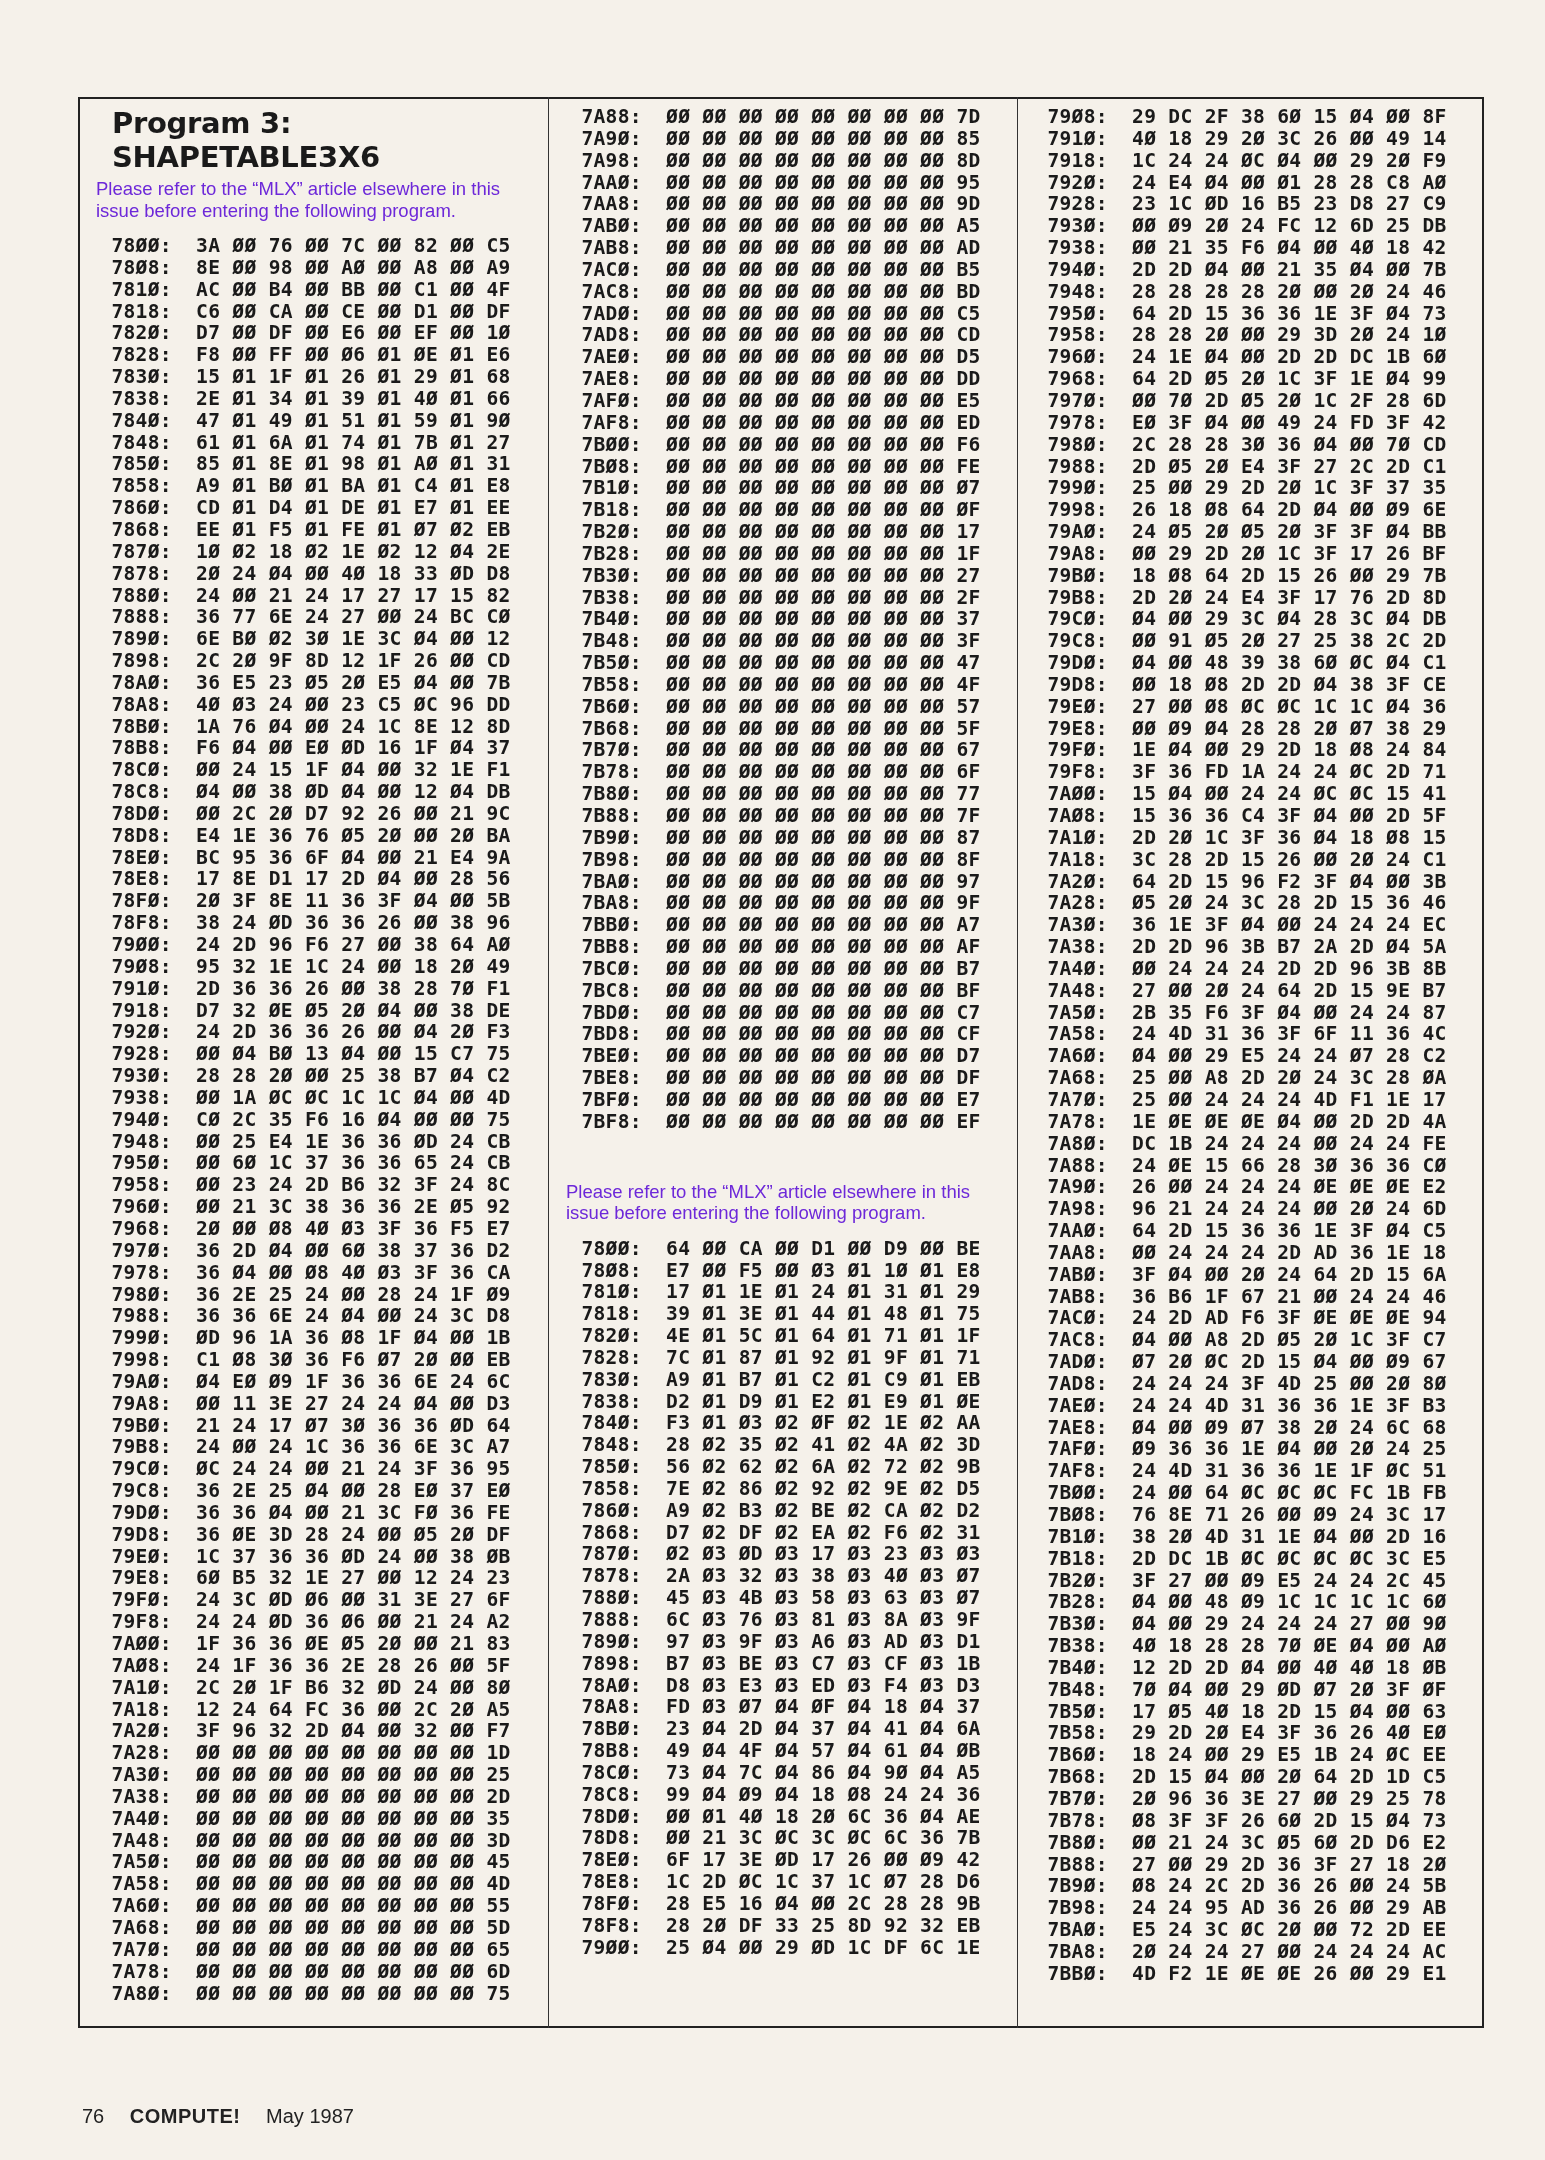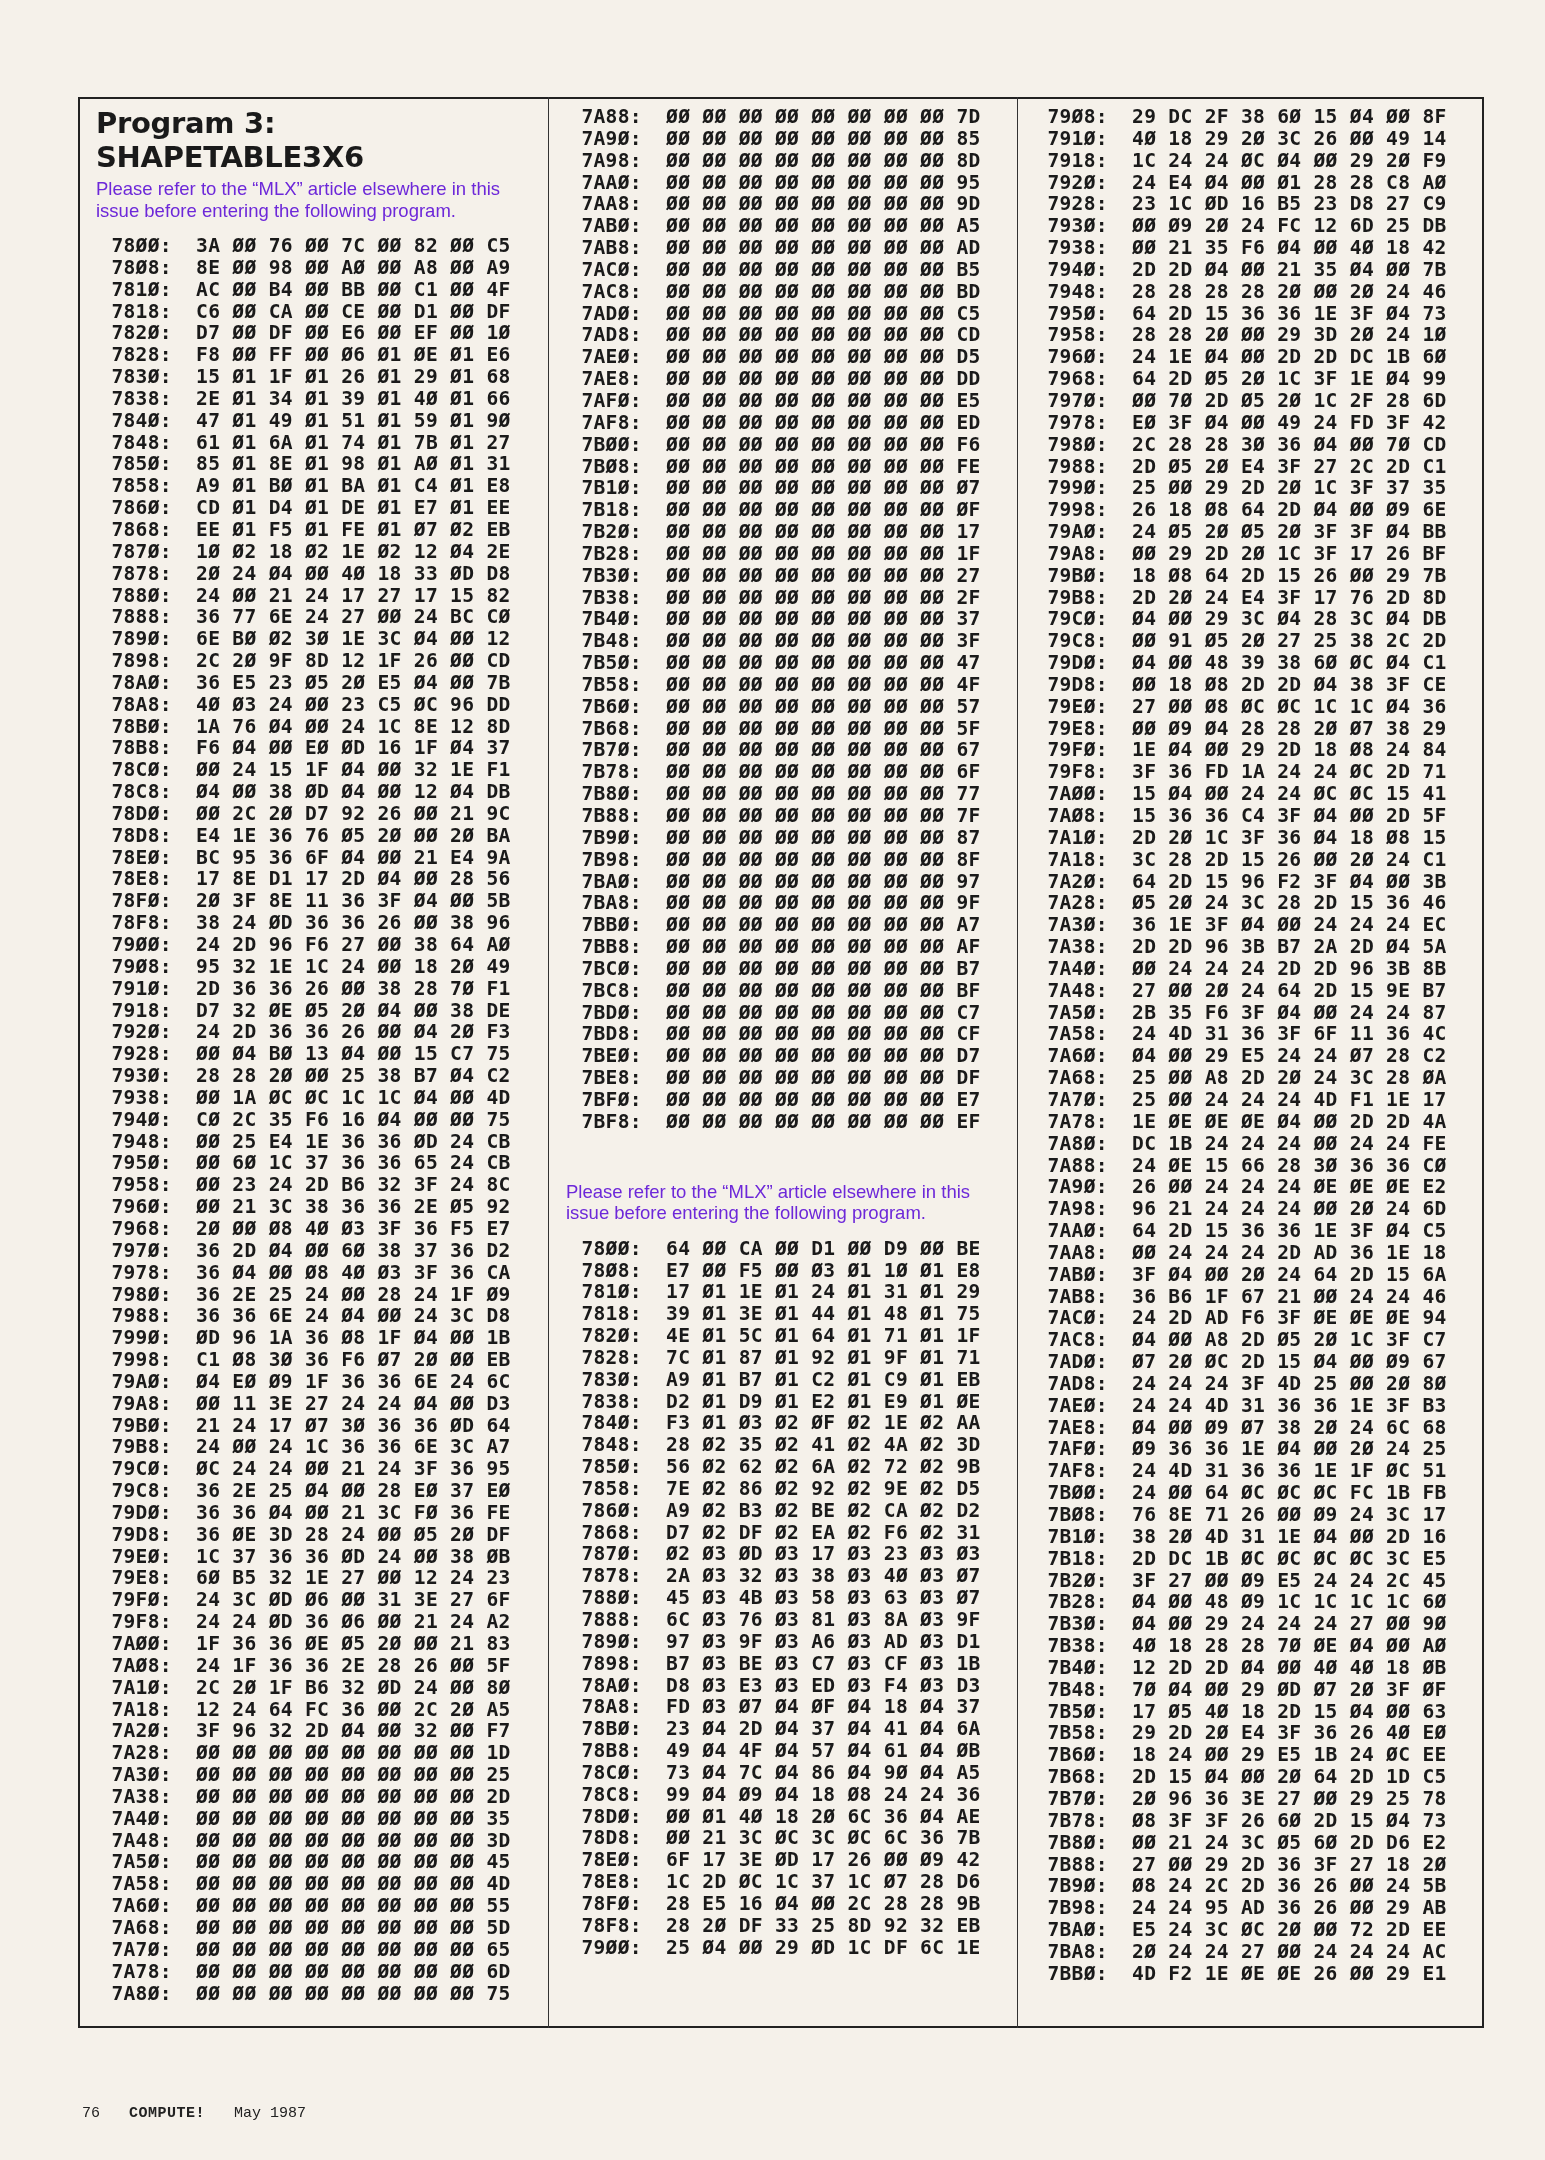--- a/index.html
+++ b/index.html
@@ -3,26 +3,26 @@
 <meta charset="utf-8">
 <style>
   html,body{margin:0;padding:0;}
   body{width:1545px;height:2160px;background:#f5f1ea;position:relative;overflow:hidden;font-family:"DejaVu Sans",sans-serif;color:#1a1a1a;}
   .frame{position:absolute;left:78px;top:97px;width:1406px;height:1931px;border:2px solid #222;box-sizing:border-box;}
   .vline{position:absolute;top:97px;height:1931px;border-left:1.5px solid #333;}
   .col{position:absolute;top:106px;}
   .c1{left:96px;width:430px;}
   .c2{left:566px;width:430px;}
   .c3{left:1032px;width:430px;}
-  .ptitle{font-family:"DejaVu Sans",sans-serif;font-size:29px;font-weight:bold;margin:0 0 4px 0;letter-spacing:-0.3px;line-height:34px;}
+  .ptitle{font-family:"DejaVu Sans",sans-serif;font-size:29px;font-weight:bold;margin:0 0 4px 16px;letter-spacing:-0.3px;line-height:34px;}
   .pdesc{font-family:"Liberation Sans",sans-serif;font-size:18.5px;line-height:21.5px;color:#6d28d9;margin:0 0 14px 0;}
   .rows{font-family:"DejaVu Sans Mono",monospace;font-size:19.6px;line-height:21.85px;font-weight:bold;white-space:pre;letter-spacing:0.3px;text-align:center;}
   .row{display:block;}
   .gap{height:48px;}
-  .footer{position:absolute;left:82px;top:2105px;font-size:15px;font-family:Liberation Mono, monospace;color:#222;}
+  .footer{position:absolute;left:82px;top:2105px;font-size:20px;font-family:Liberation Sans, sans-serif;color:#222;}
   .footer .pg{margin-right:20px;}
   .footer .mag{font-weight:bold;margin-right:20px;letter-spacing:0.5px;}
 </style>
 </head>
 <body>
 
 <div class="frame"></div>
 <div class="vline" style="left:548px"></div>
 <div class="vline" style="left:1017px"></div>
 

